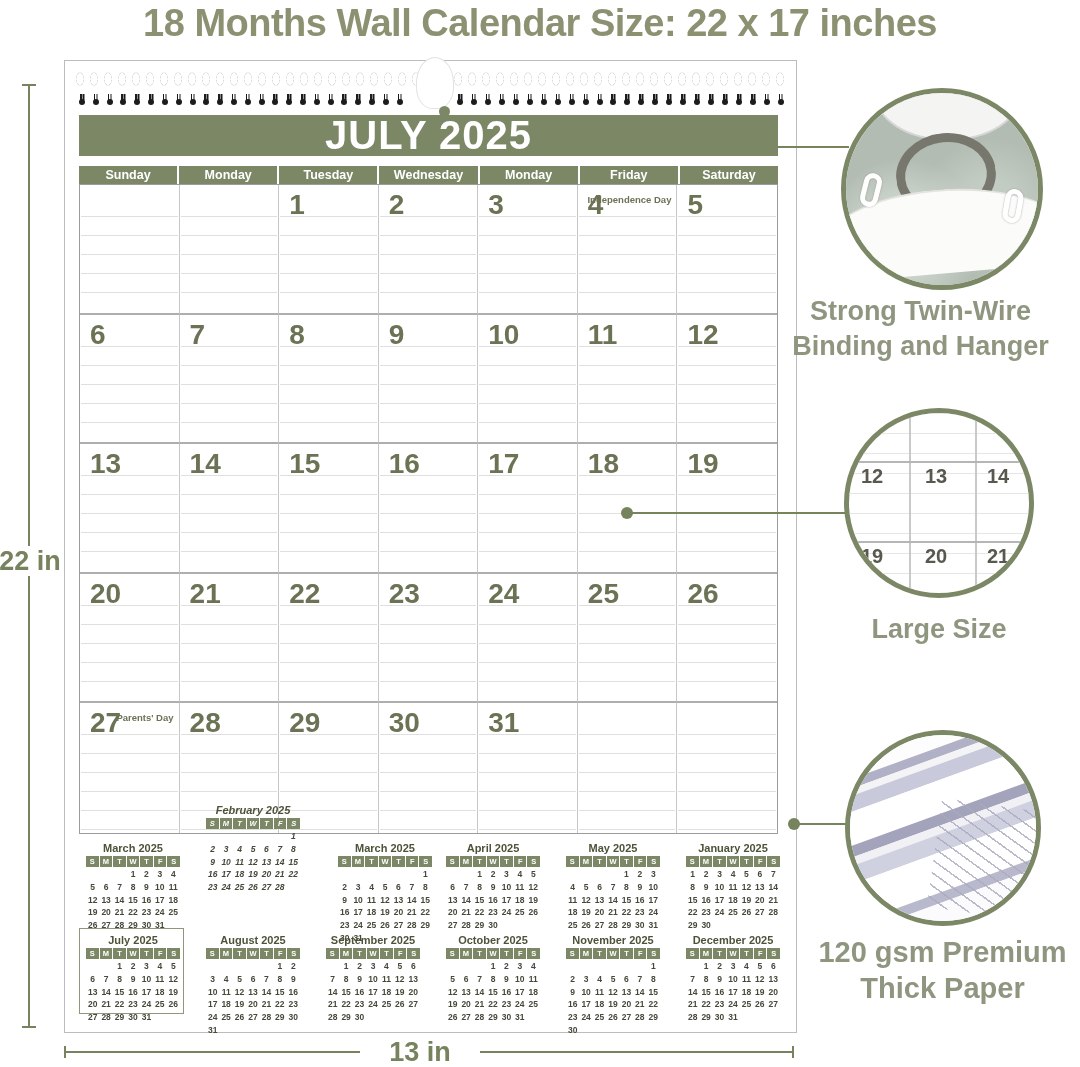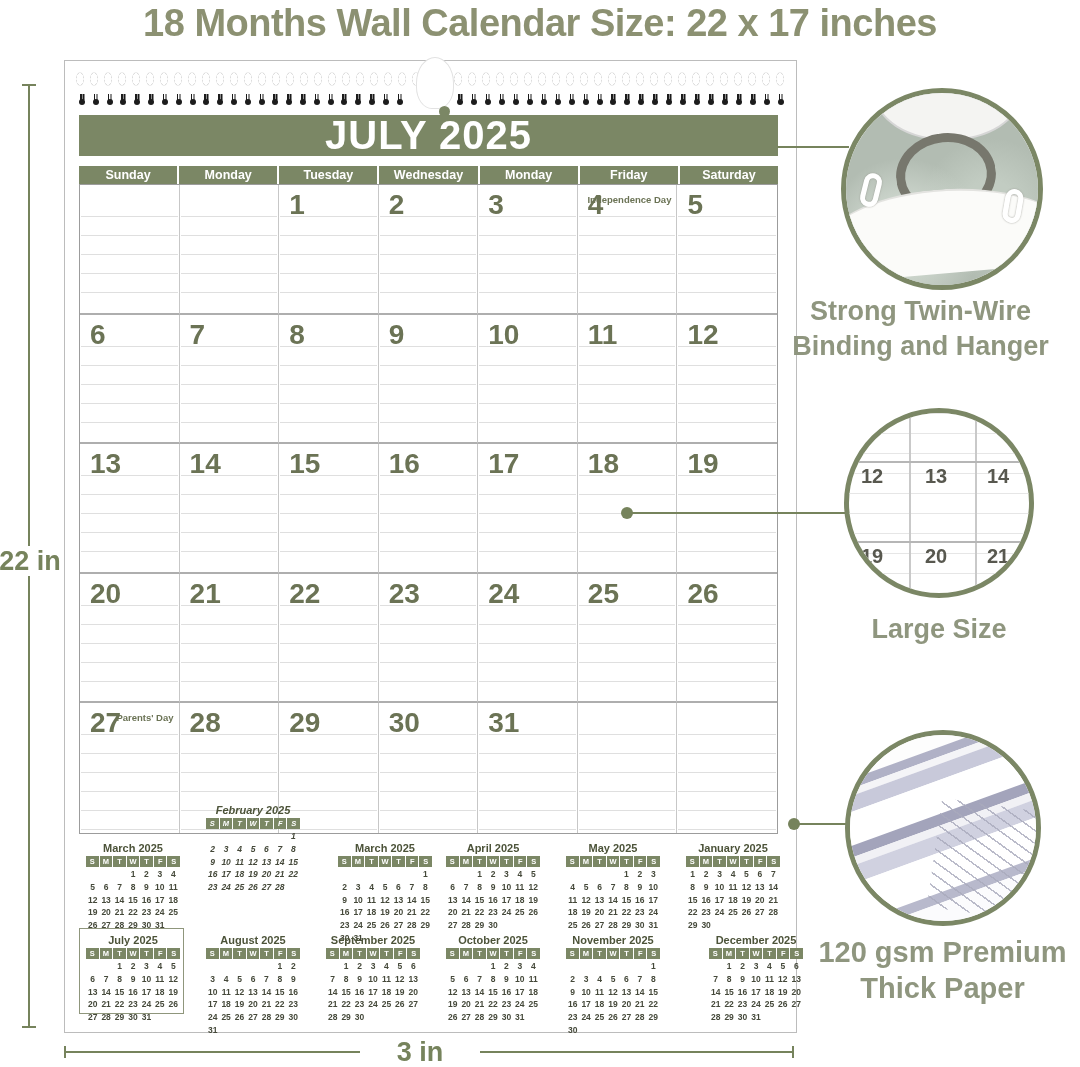--- a/index.html
+++ b/index.html
@@ -101,21 +101,21 @@
     <div class="abs dim" style="left:28px;top:85px;width:2px;height:942px;"></div>
     <div class="abs dim" style="left:22px;top:84px;width:14px;height:2px;"></div>
     <div class="abs dim" style="left:22px;top:1026px;width:14px;height:2px;"></div>
     <div class="dim-label" style="left:-2px;top:546px;width:64px;">22 in</div>
   </div>
 
   <div>
     <div class="abs dim" style="left:65px;top:1051px;width:728px;height:2px;"></div>
     <div class="abs dim" style="left:64px;top:1046px;width:2px;height:12px;"></div>
     <div class="abs dim" style="left:792px;top:1046px;width:2px;height:12px;"></div>
-    <div class="dim-label" style="left:360px;top:1037px;width:120px;">3 in</div>
+    <div class="dim-label" style="left:360px;top:1037px;width:120px;">13 in</div>
   </div>
 
   <div class="page">
     <div class="binding-strip"></div>
     <div class="loops" id="loops-left" style="left:14px;width:324px;">
         <span class="loop"></span>
         <span class="loop"></span>
         <span class="loop"></span>
         <span class="loop"></span>
         <span class="loop"></span>
@@ -874,21 +874,21 @@
             <span>29</span>
             <span>30</span>
             <span></span>
             <span></span>
             <span></span>
             <span></span>
             <span></span>
             <span></span>
           </div>
         </div>
-        <div class="mini" style="left:621px;top:873px;margin-left:23px;">
+        <div class="mini" style="left:621px;top:873px;">
           <div class="m-title">December 2025</div>
           <div class="m-band">
             <span>S</span>
             <span>M</span>
             <span>T</span>
             <span>W</span>
             <span>T</span>
             <span>F</span>
             <span>S</span>
           </div>

